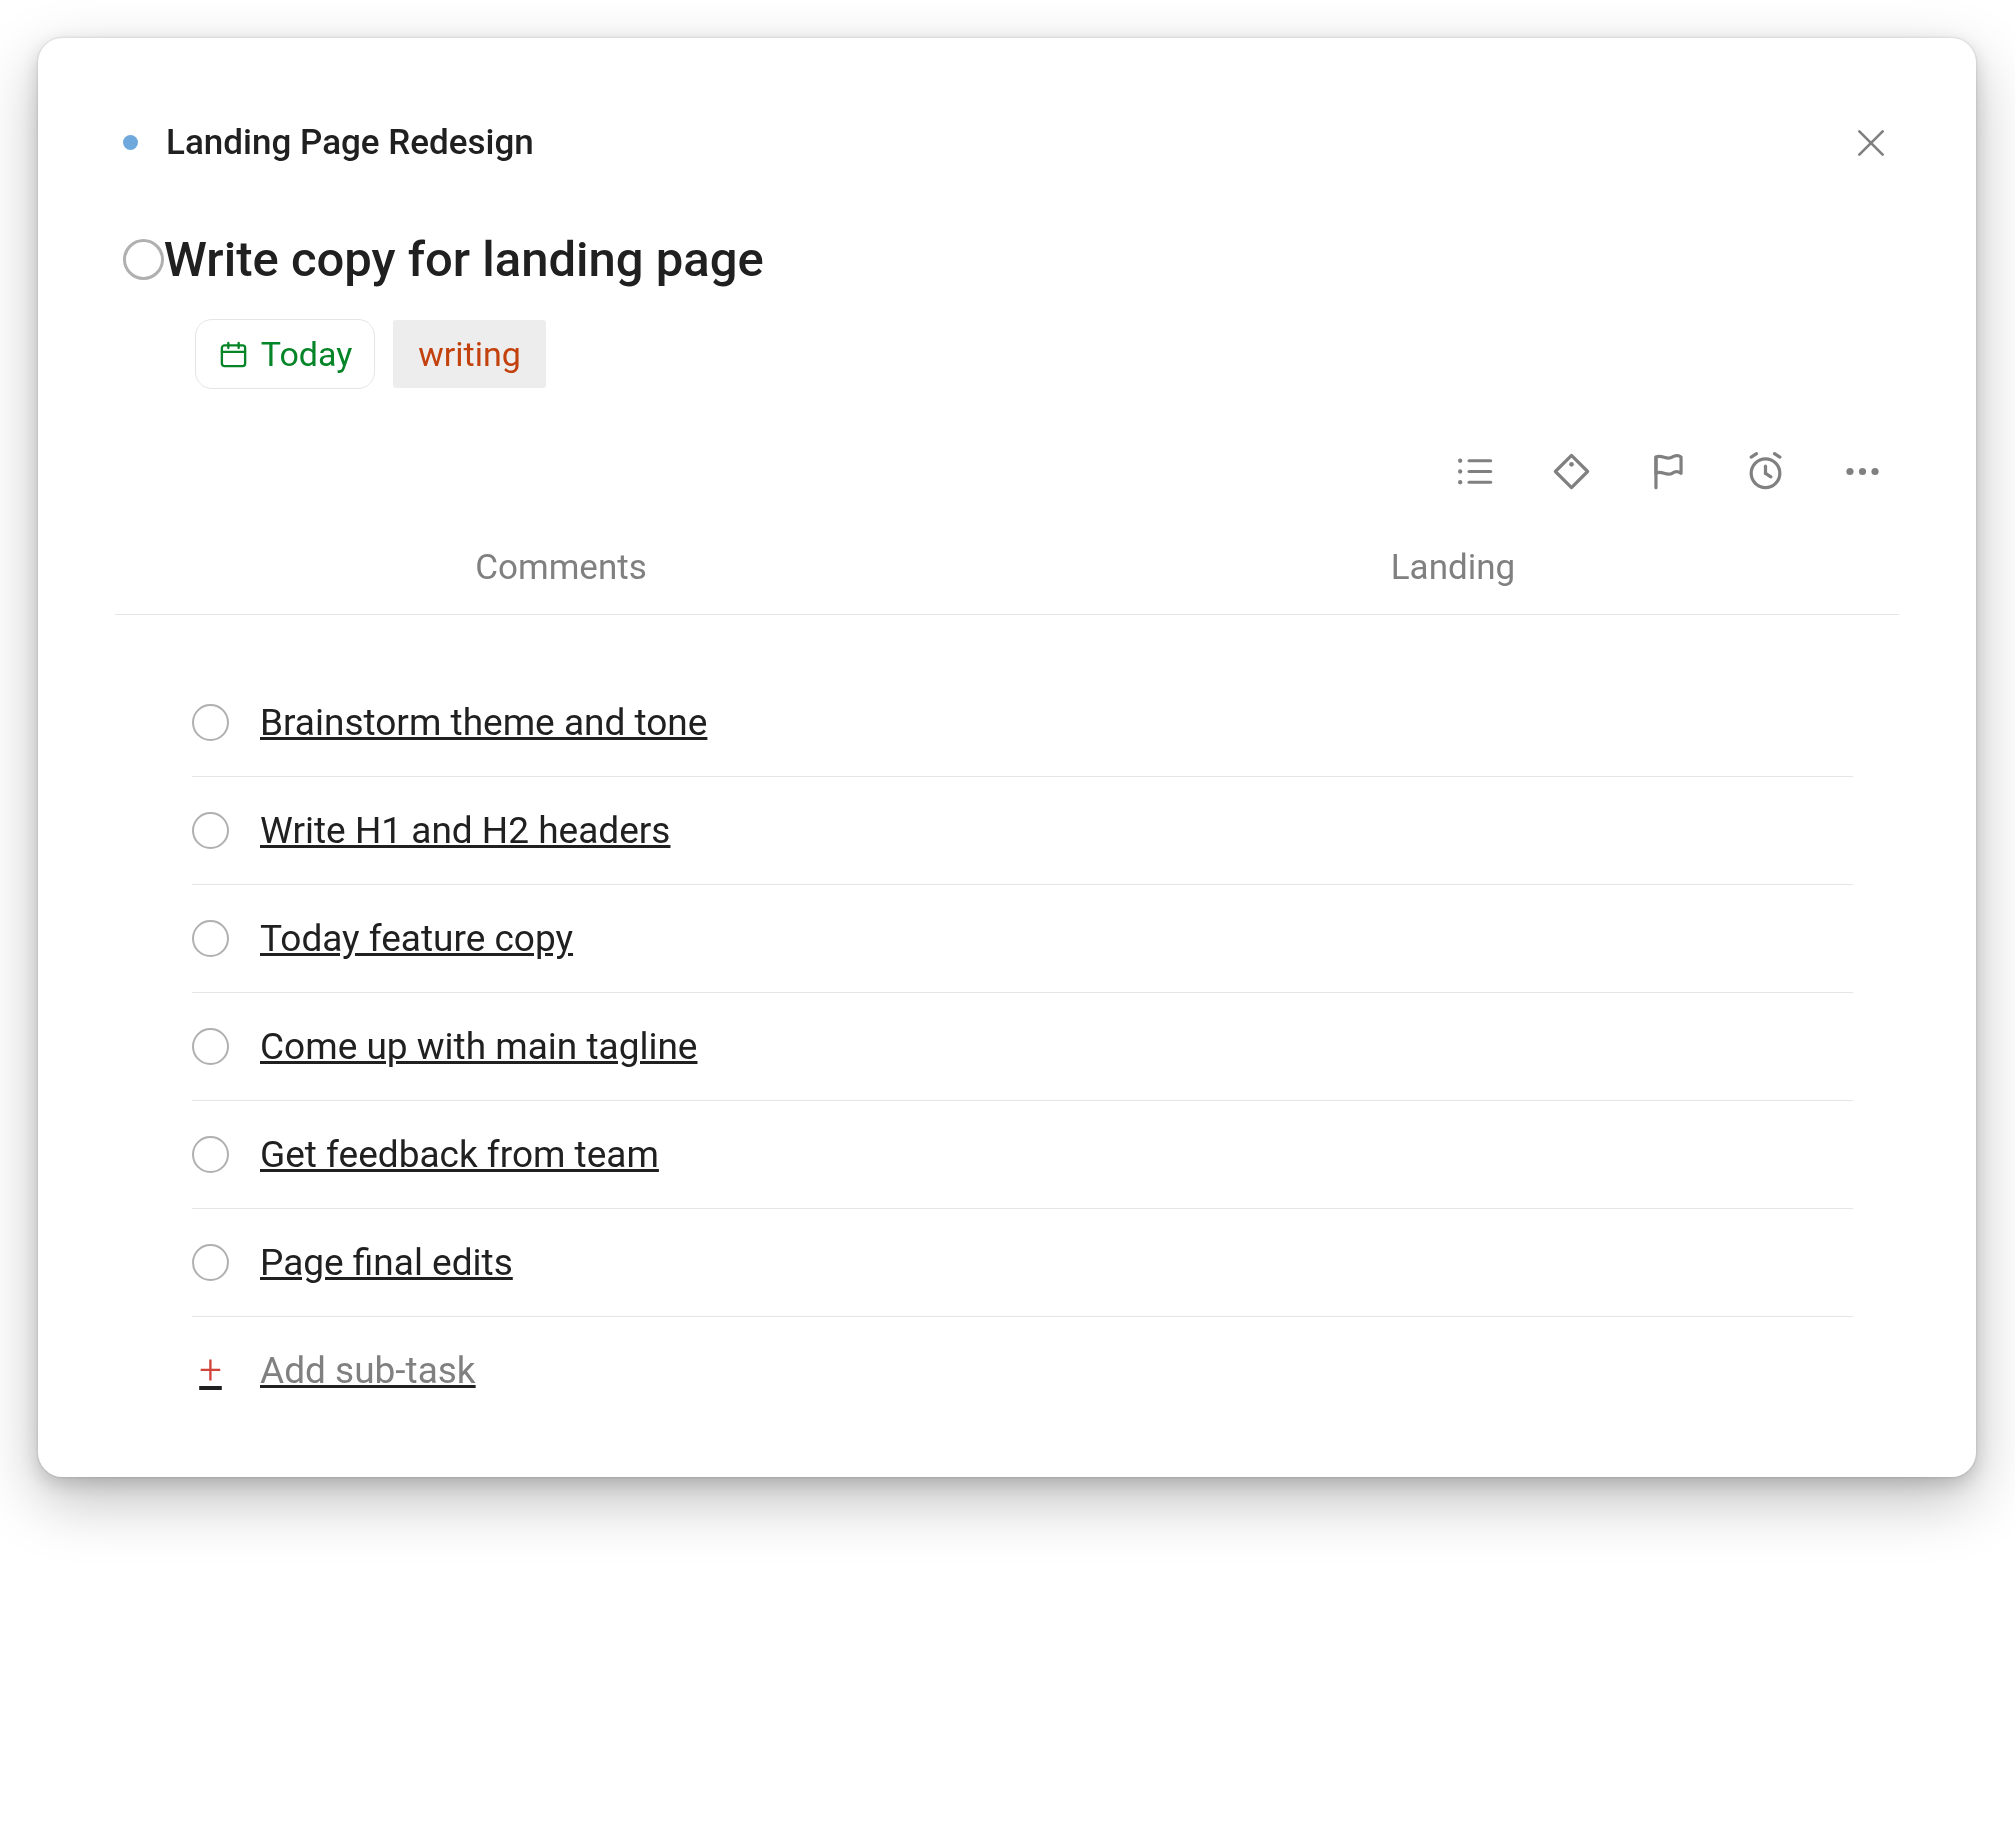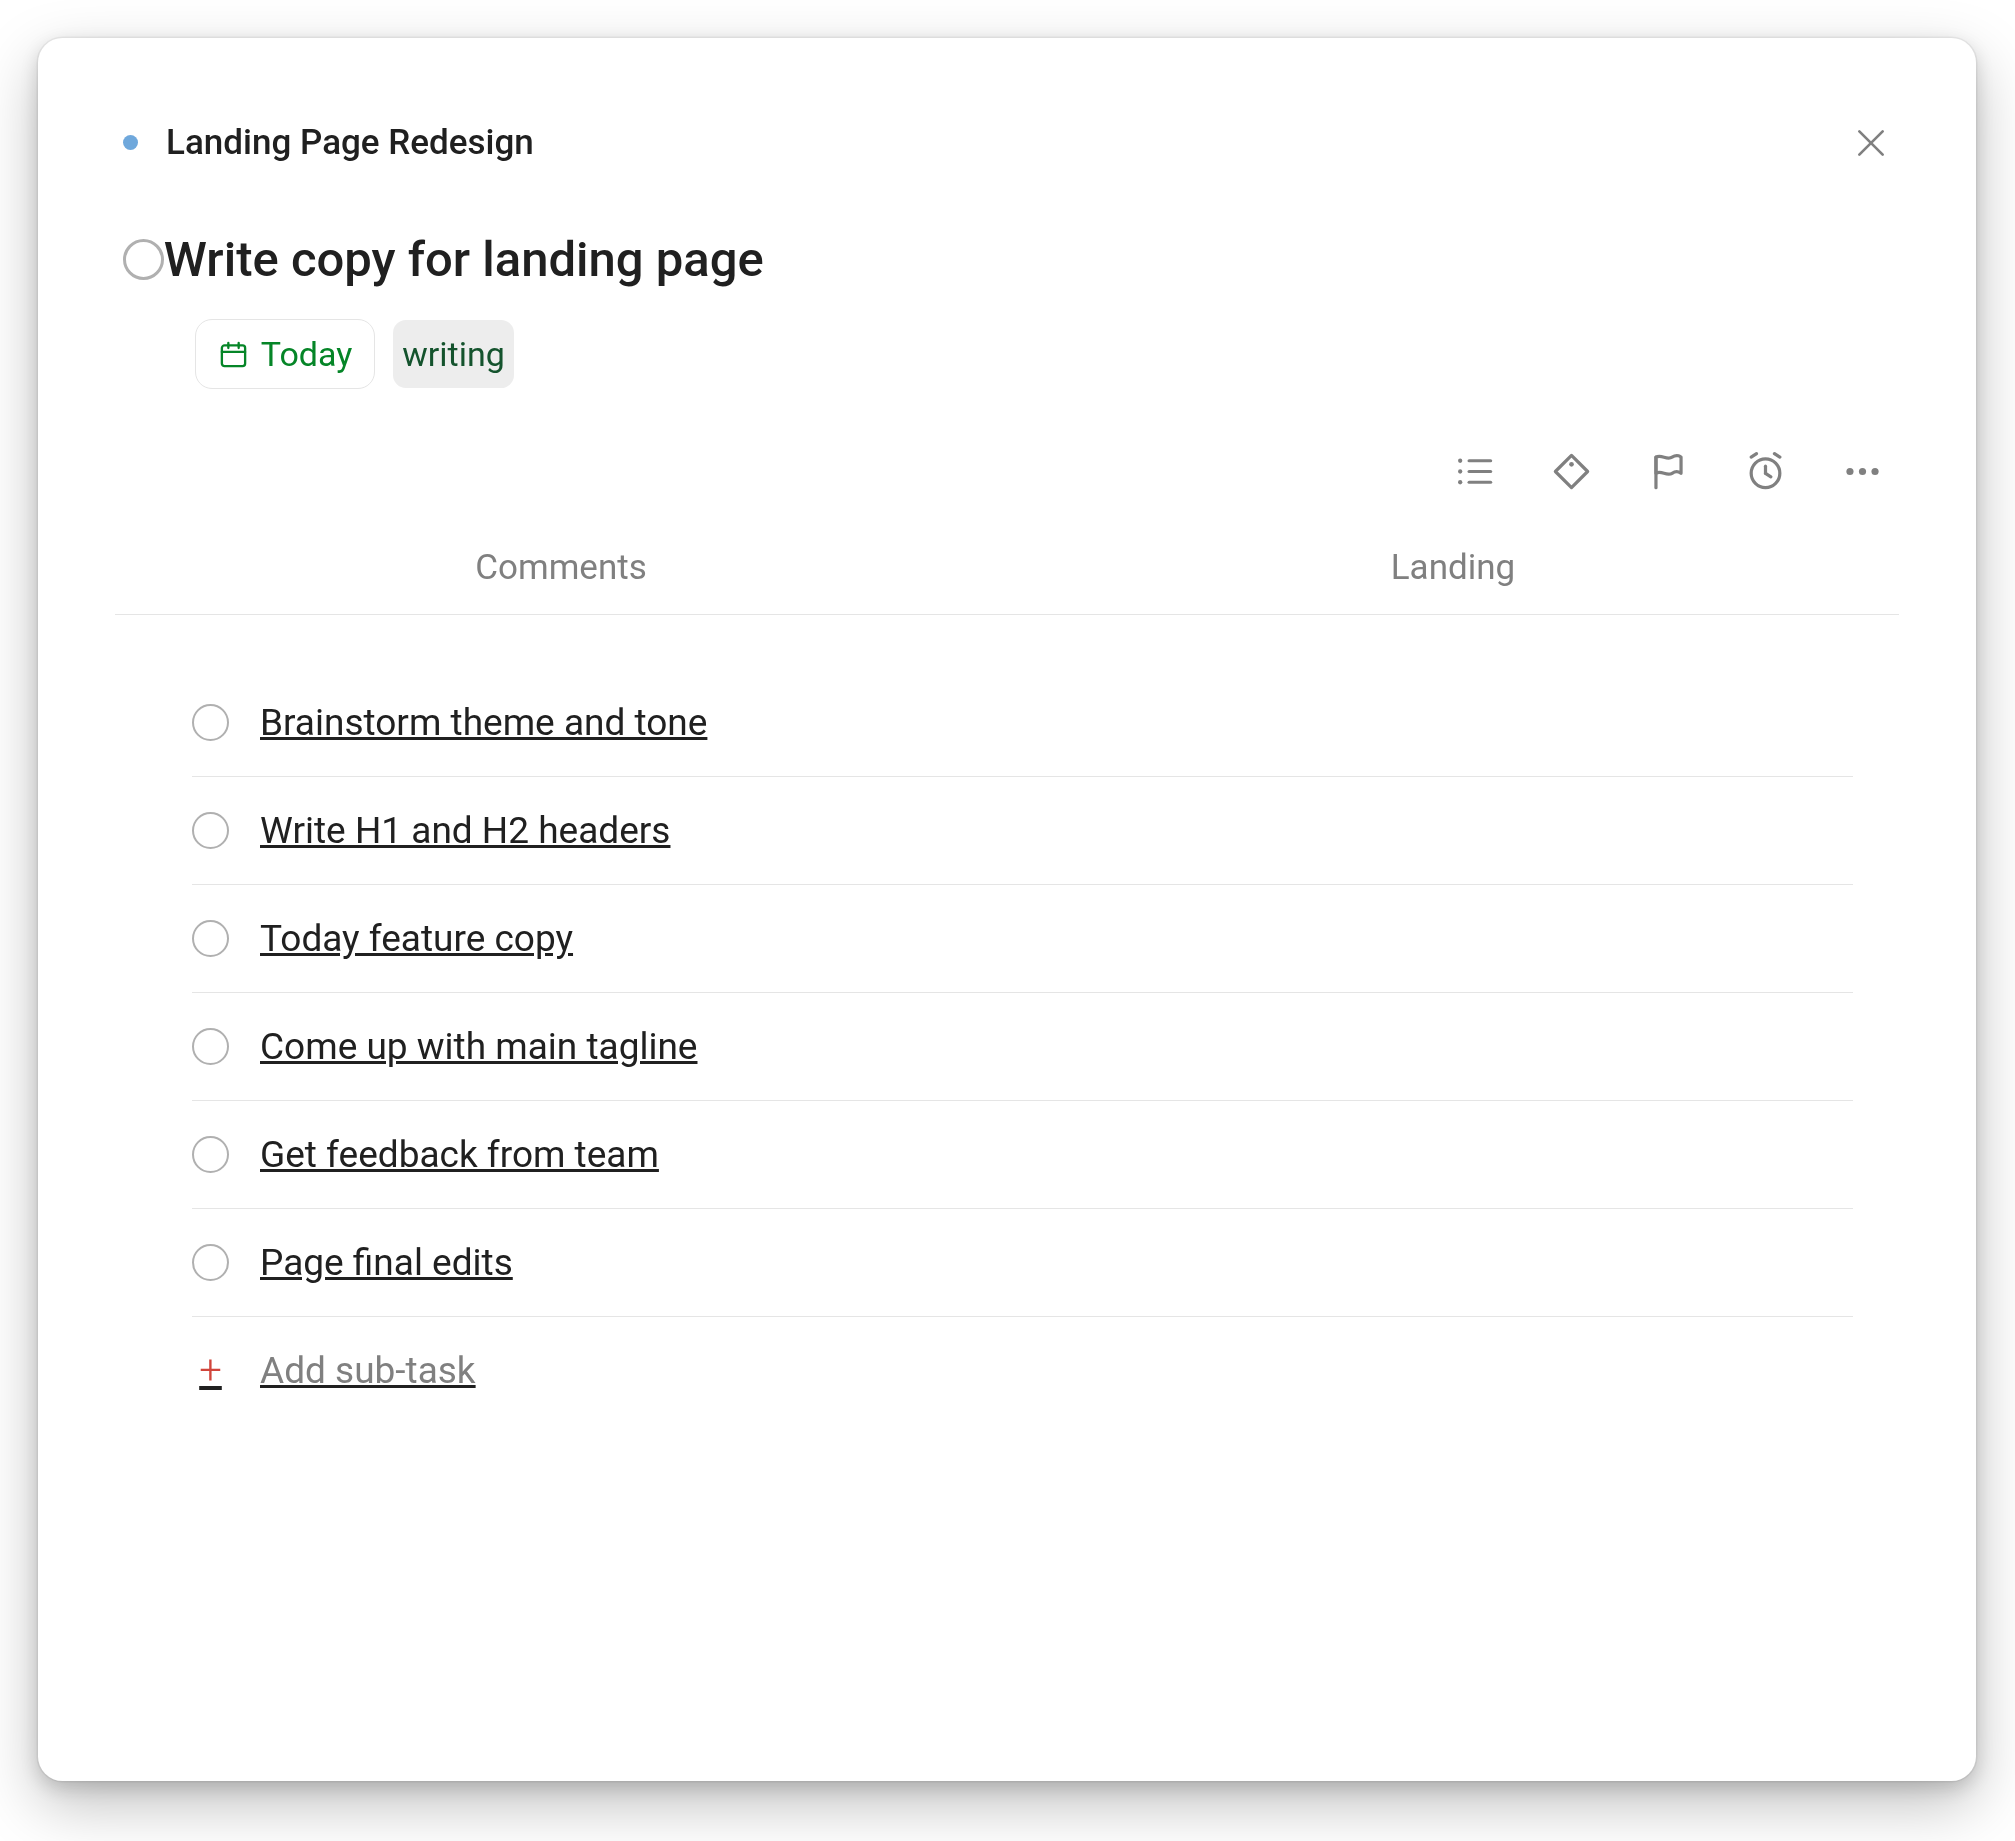--- a/index.html
+++ b/index.html
@@ -22,21 +22,21 @@
     background: #ffffff;
     font-family: -apple-system, BlinkMacSystemFont, "Segoe UI", Roboto, Helvetica, Arial, sans-serif;
     color: var(--text);
     width: 2015px;
     height: 1841px;
   }
 
   .panel {
     margin: 38px;
     width: 1938px;
-    height: 1743px;
+    height: 1439px;
     background: #fff;
     border-radius: 24.6px;
     box-shadow:
       0 0 0 1.5px rgba(0,0,0,0.05),
       0 23px 61px rgba(0,0,0,0.25),
       0 6.1px 18.4px rgba(0,0,0,0.15);
     position: relative;
     padding: 77px 77px 31px 77px;
   }
 
@@ -111,24 +111,24 @@
     color: var(--green);
     cursor: pointer;
   }
   .date-chip .cal { flex-shrink:0; }
   .date-chip span { font-size: 34px; font-weight: 400; }
 
   .tag-chip {
     display: inline-flex;
     align-items: center;
     background: var(--tag-bg);
-    border-radius: 13px;
-    padding: 14px 9px;
+    border-radius: 3px;
+    padding: 14px 25px;
     font-size: 34px;
-    color: #14532d;
+    color: #c2410c;
     cursor: pointer;
   }
 
   
   .toolbar {
     display: flex;
     justify-content: flex-end;
     align-items: center;
     gap: 54px;
     margin-top: 61px;

